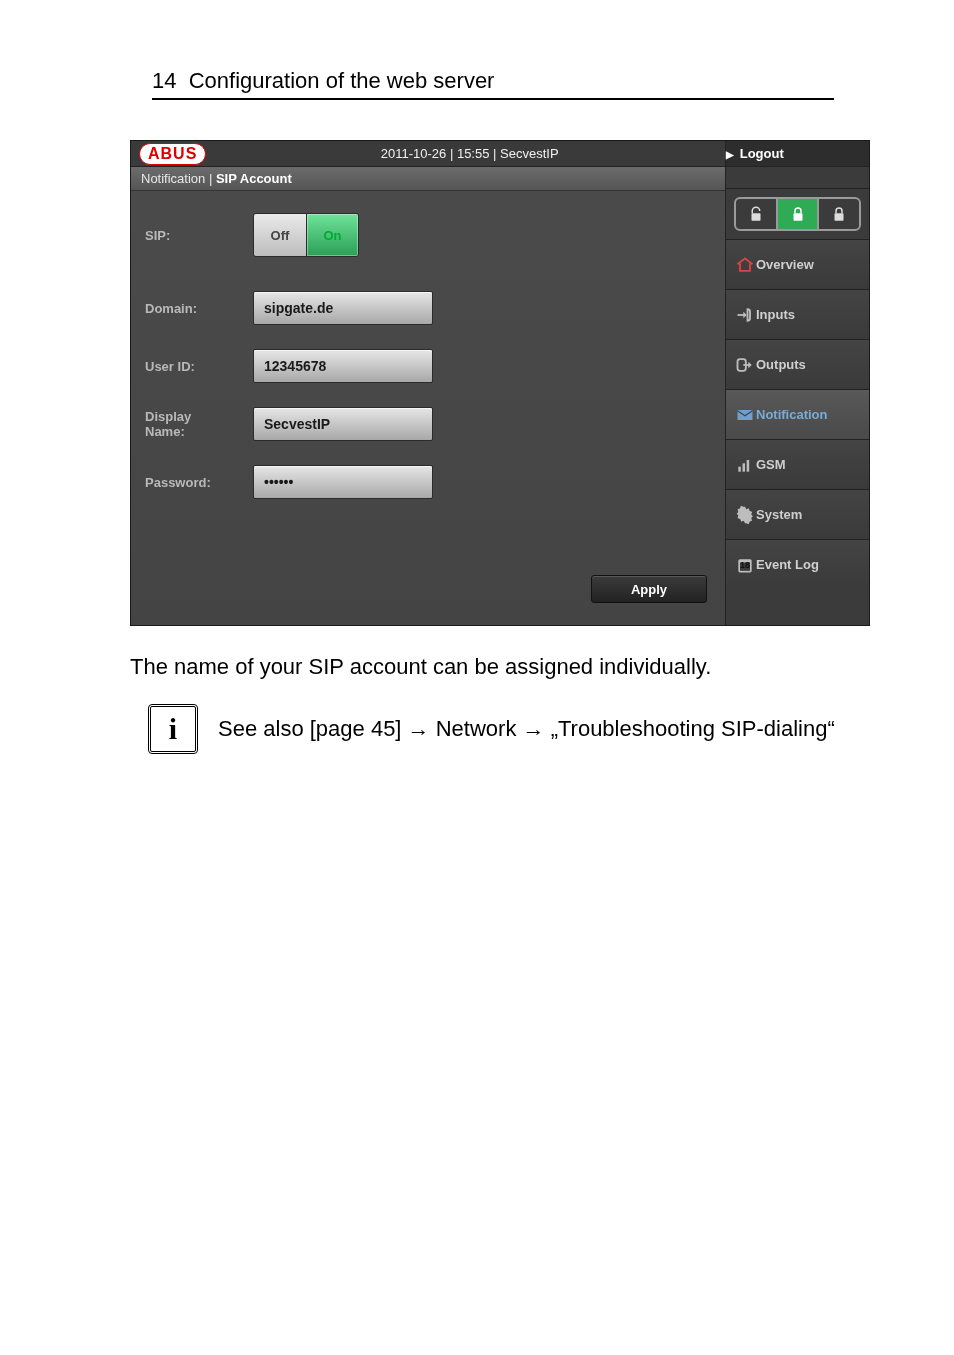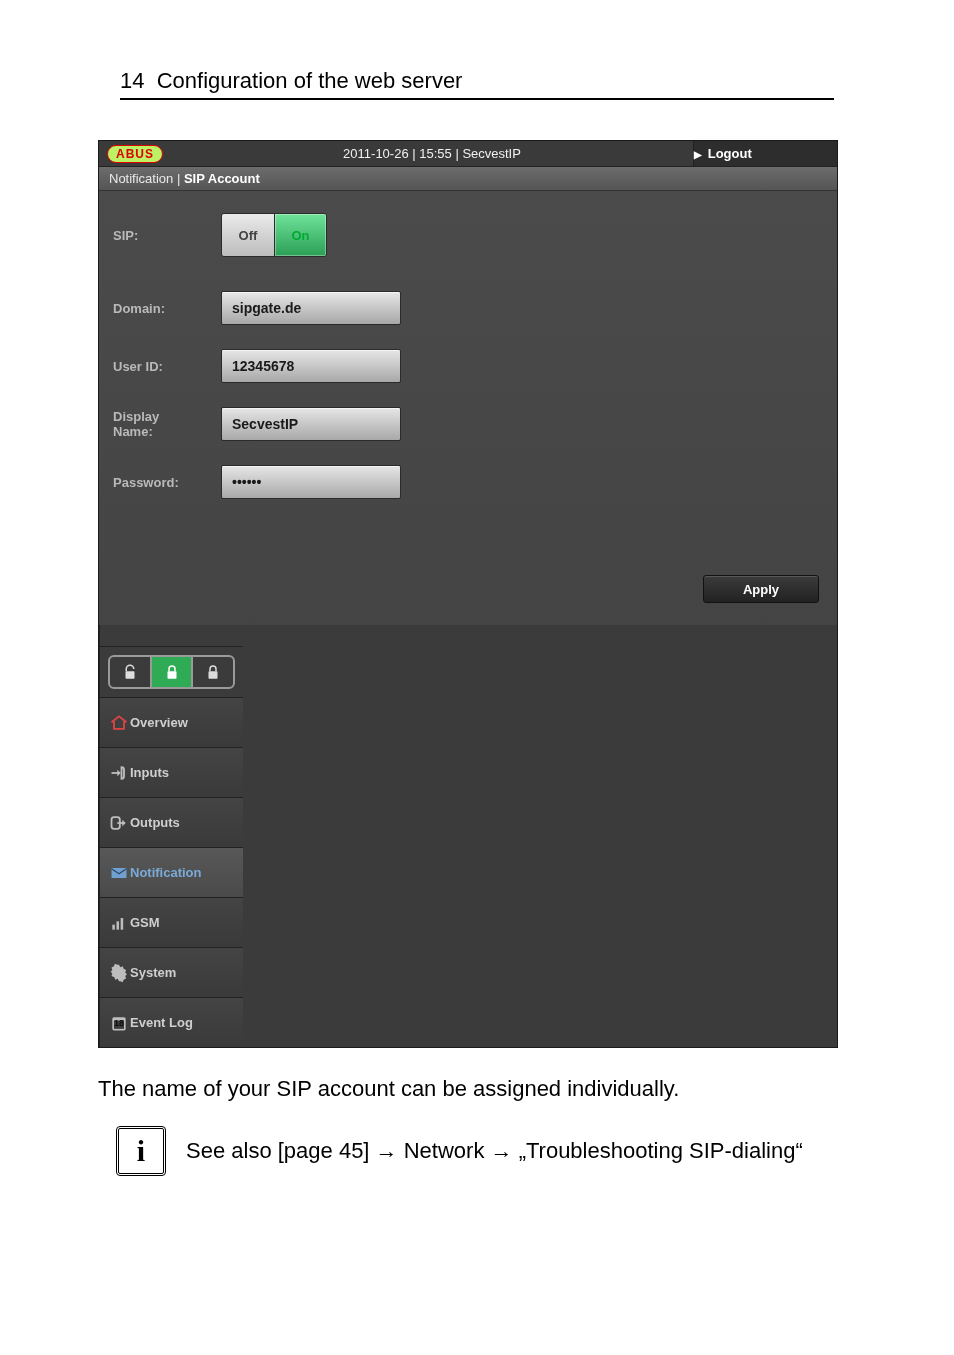--- a/index.html
+++ b/index.html
@@ -4,20 +4,21 @@
 <style>
   body {
     margin: 0;
     background: #fff;
     font-family: Arial, Helvetica, sans-serif;
     color: #000;
     width: 954px;
   }
   .page {
     padding: 50px 80px 40px 80px;
+    margin-left: 32px;
   }
   .chapter-head {
     font-size: 22px;
     color: #000;
     margin: 18px 40px 4px 40px;
   }
   .chapter-rule {
     border: none;
     border-top: 2px solid #000;
     margin: 0 40px 40px 40px;
@@ -48,23 +49,23 @@
     align-items: center;
     padding: 0 8px;
   }
   .brand-pill {
     display: inline-block;
     border: 1px solid #d00;
     border-radius: 12px;
     padding: 1px 8px;
     color: #d00;
     font-weight: bold;
-    font-size: 12px;
+    font-size: 16px;
     letter-spacing: 1px;
-    background: #bef264;
+    background: #ffffff;
   }
   .top-title {
     flex: 1;
     text-align: center;
     color: #f0f0f0;
     font-weight: normal;
     font-size: 13px;
     line-height: 26px;
   }
   .logout {
@@ -75,21 +76,20 @@
     font-size: 13px;
     line-height: 26px;
     padding-left: 0;
     border-left: 1px solid #222;
   }
   .logout .tri { color: #fff; font-size: 10px; margin-right: 6px; }
 
   
   .cols {
     display: flex;
-    flex-direction: column;
   }
   .main {
     flex: 1;
     background: linear-gradient(#4b4b4b, #444);
     padding-bottom: 10px;
   }
   .crumb {
     background: linear-gradient(#6c6c6c, #555);
     color: #e8e8e8;
     font-size: 13px;

